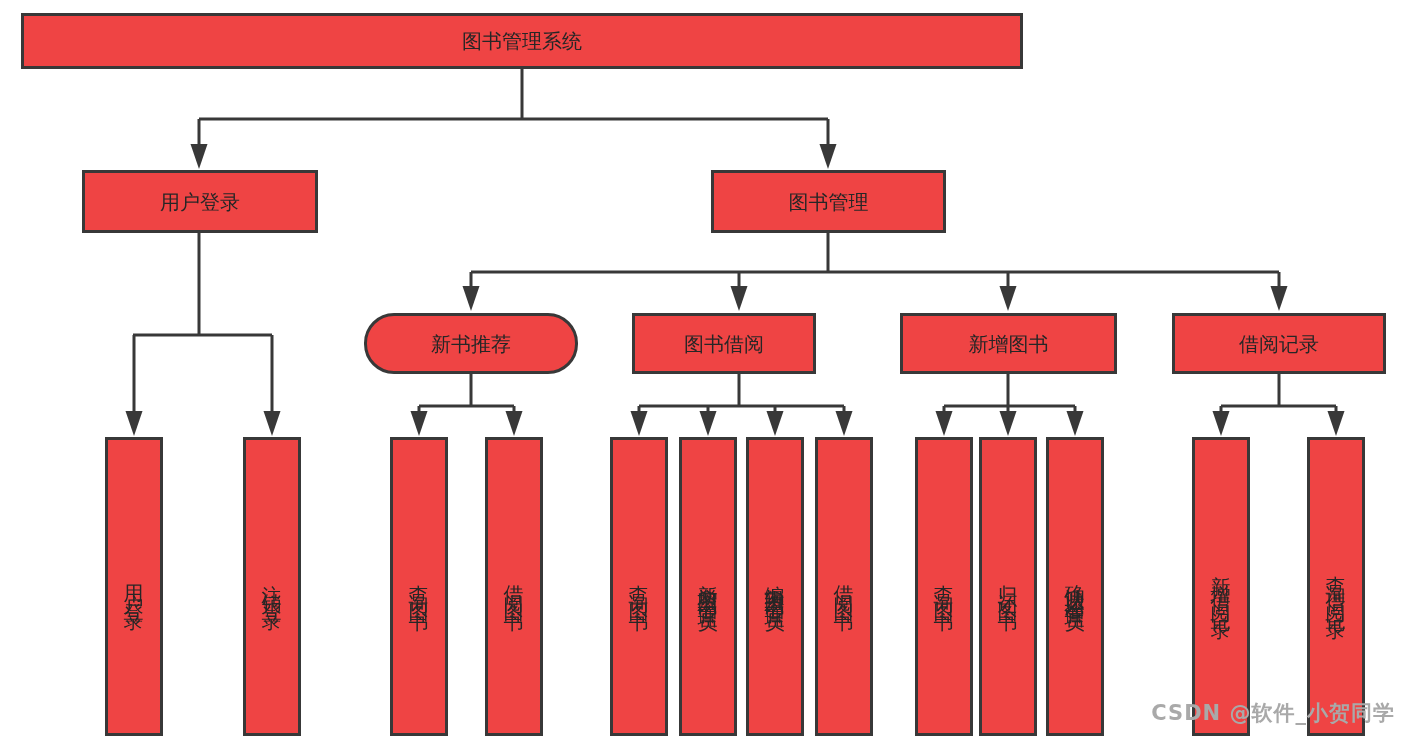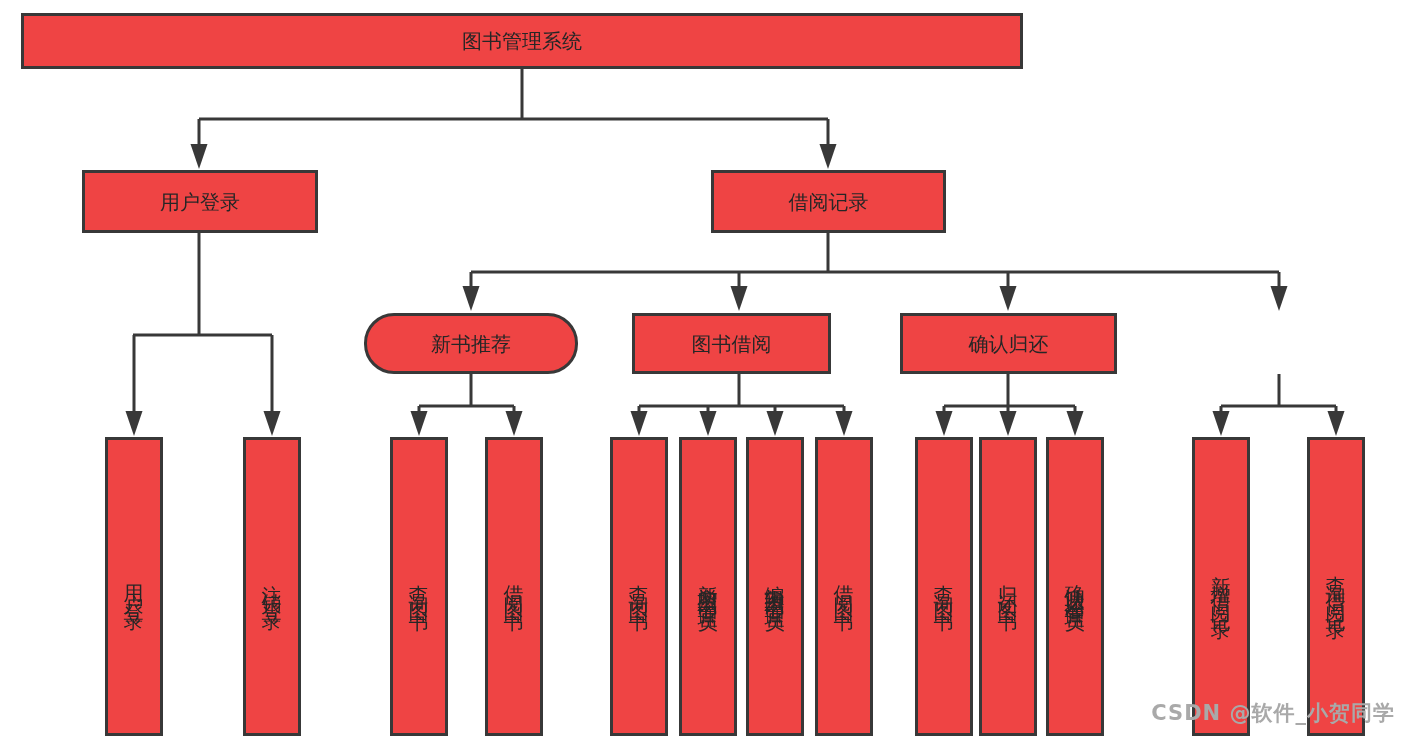--- a/index.html
+++ b/index.html
@@ -59,25 +59,26 @@
       <use href="#ah" x="1008" y="436"></use>
       <use href="#ah" x="1075" y="436"></use>
       <use href="#ah" x="1221" y="436"></use>
       <use href="#ah" x="1336" y="436"></use>
     </g>
   </svg>
 
   <div class="box" style="left:21px;top:13px;width:1002px;height:56px;">图书管理系统</div>
 
   <div class="box" style="left:82px;top:170px;width:236px;height:63px;">用户登录</div>
-  <div class="box" style="left:711px;top:170px;width:235px;height:63px;">借阅记录</div>
+  <div class="box" style="left:711px;top:170px;width:235px;height:63px;">图书管理</div>
 
   <div class="box" style="left:364px;top:313px;width:214px;height:61px;border-radius:30px;">新书推荐</div>
-  <div class="box" style="left:632px;top:313px;width:199px;height:61px;">图书借阅</div>
-  <div class="box" style="left:900px;top:313px;width:217px;height:61px;">确认归还</div>
+  <div class="box" style="left:632px;top:313px;width:184px;height:61px;">图书借阅</div>
+  <div class="box" style="left:900px;top:313px;width:217px;height:61px;">新增图书</div>
+  <div class="box" style="left:1172px;top:313px;width:214px;height:61px;">借阅记录</div>
 
   <div class="box v" style="left:105px;">用户登录</div>
   <div class="box v" style="left:243px;">注销登录</div>
 
   <div class="box v" style="left:390px;">查询图书</div>
   <div class="box v" style="left:485px;">借阅图书</div>
 
   <div class="box v" style="left:610px;">查询图书</div>
   <div class="box v" style="left:679px;letter-spacing:4px;">新增图书（管理员）</div>
   <div class="box v" style="left:746px;letter-spacing:4px;">编辑图书（管理员）</div>

